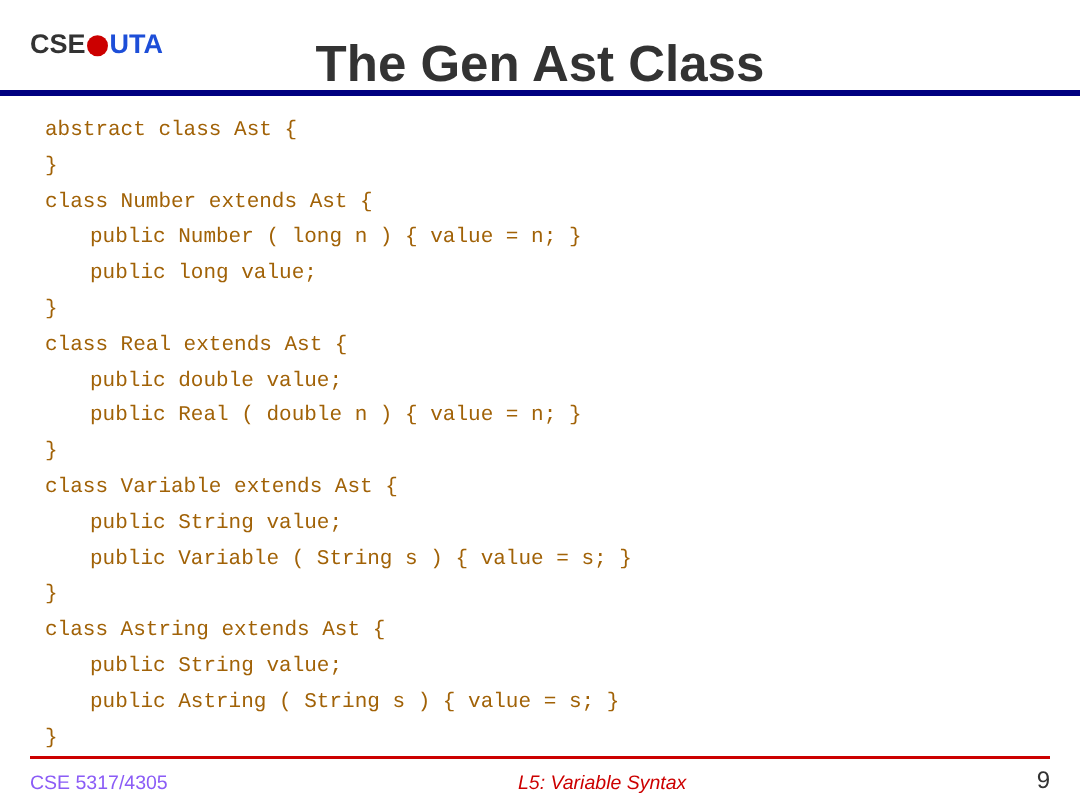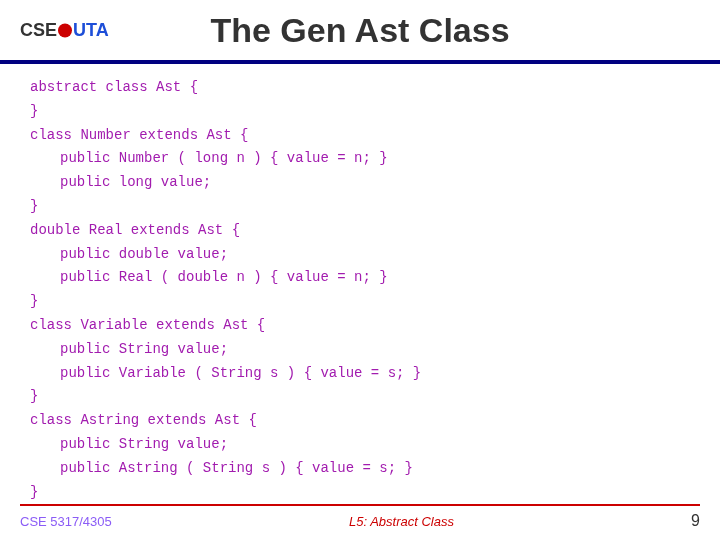--- a/index.html
+++ b/index.html
@@ -9,23 +9,23 @@
       height: 540px;
       background: #ffffff;
       font-family: Arial, sans-serif;
       overflow: hidden;
       position: relative;
     }
 
     
     .header {
       display: flex;
-      align-items: flex-end;
+      align-items: flex-start;
       justify-content: center;
-      padding: 10px 20px;
+      padding: 24px 20px;
       position: relative;
       height: 60px;
     }
 
     .logo-area {
       position: absolute;
       left: 20px;
       top: 50%;
       transform: translateY(-50%);
       display: flex;
@@ -67,21 +67,21 @@
       background: #000080;
       width: 100%;
     }
 
     
     .code-area {
       padding: 12px 30px;
       font-family: 'Courier New', Courier, monospace;
       font-size: 14px;
       line-height: 1.7;
-      color: #a21caf;
+      color: #a16207;
       flex: 1;
     }
 
     .code-line {
       display: block;
       white-space: pre;
     }
 
     .indent {
       padding-left: 30px;
@@ -138,33 +138,33 @@
 
 <div class="divider-line"></div>
 
 <div class="code-area" id="code-container">
 <span class="code-line">abstract class Ast {</span>
     <span class="code-line">}</span>
     <span class="code-line">class Number extends Ast {</span>
     <span class="code-line indent">public Number ( long n ) { value = n; }</span>
     <span class="code-line indent">public long value;</span>
     <span class="code-line">}</span>
-    <span class="code-line">double Real extends Ast {</span>
+    <span class="code-line">class Real extends Ast {</span>
     <span class="code-line indent">public double value;</span>
     <span class="code-line indent">public Real ( double n ) { value = n; }</span>
     <span class="code-line">}</span>
     <span class="code-line">class Variable extends Ast {</span>
     <span class="code-line indent">public String value;</span>
     <span class="code-line indent">public Variable ( String s ) { value = s; }</span>
     <span class="code-line">}</span>
     <span class="code-line">class Astring extends Ast {</span>
     <span class="code-line indent">public String value;</span>
     <span class="code-line indent">public Astring ( String s ) { value = s; }</span>
     <span class="code-line">}</span>
   </div>
 
 <div class="footer-divider"></div>
 
 <div class="footer">
   <span class="footer-left">CSE 5317/4305</span>
-  <span class="footer-center">L5: Abstract Class</span>
+  <span class="footer-center">L5: Variable Syntax</span>
   <span class="footer-right">9</span>
 </div>
 
 </body></html>

